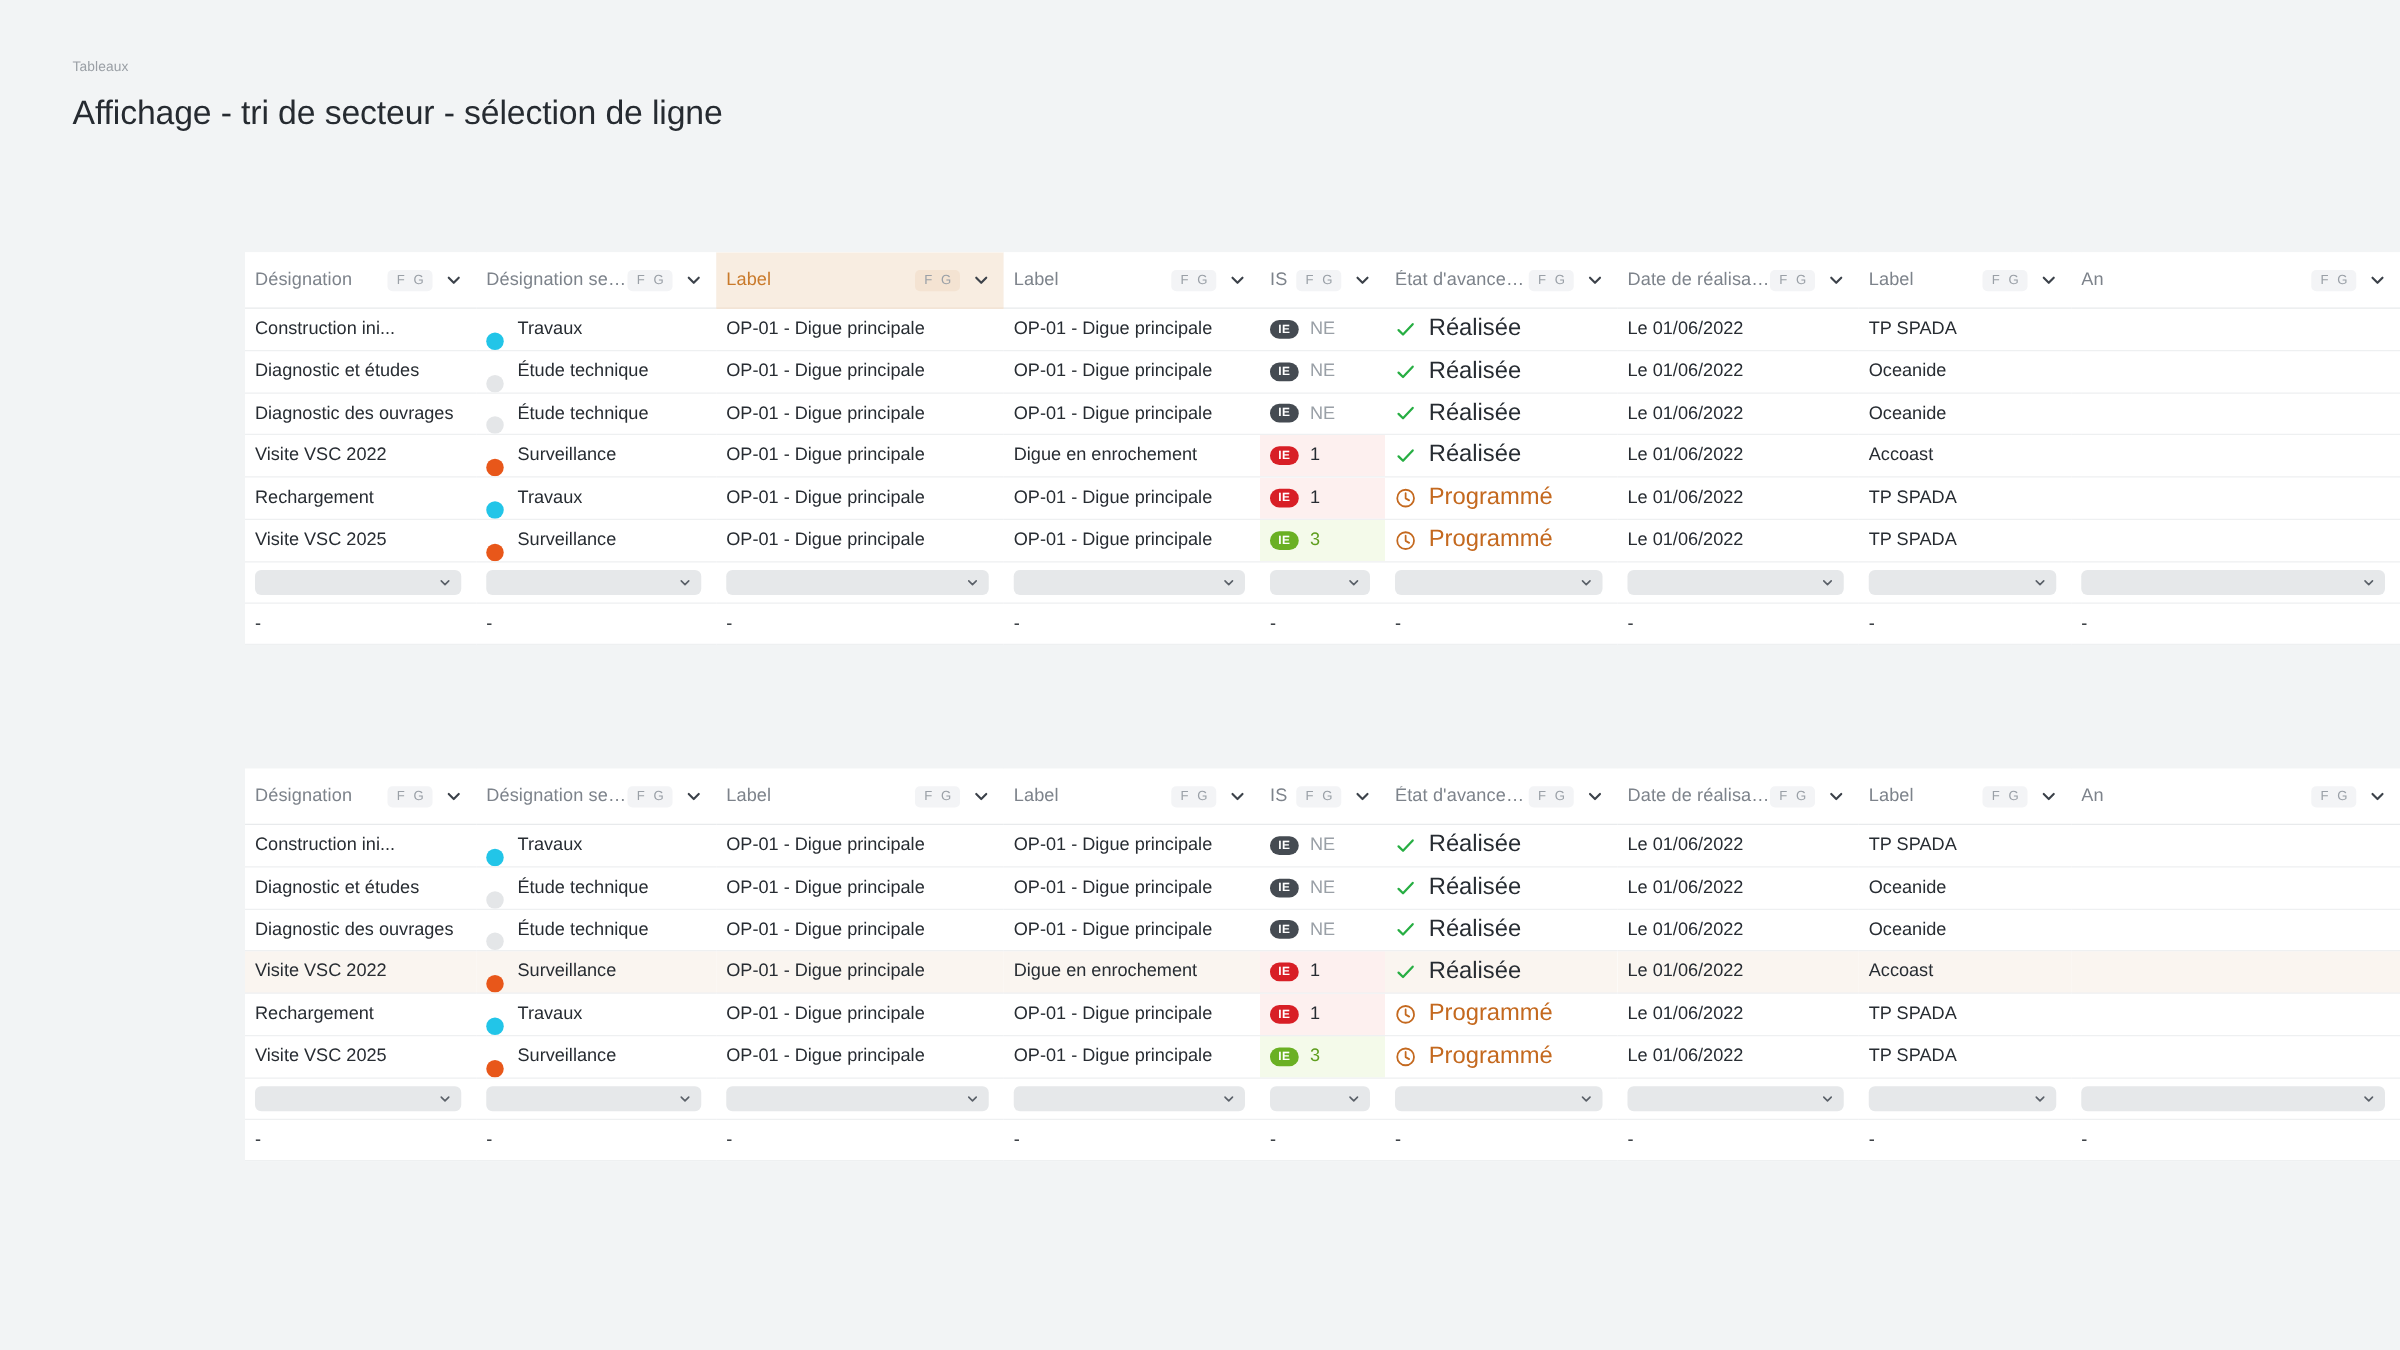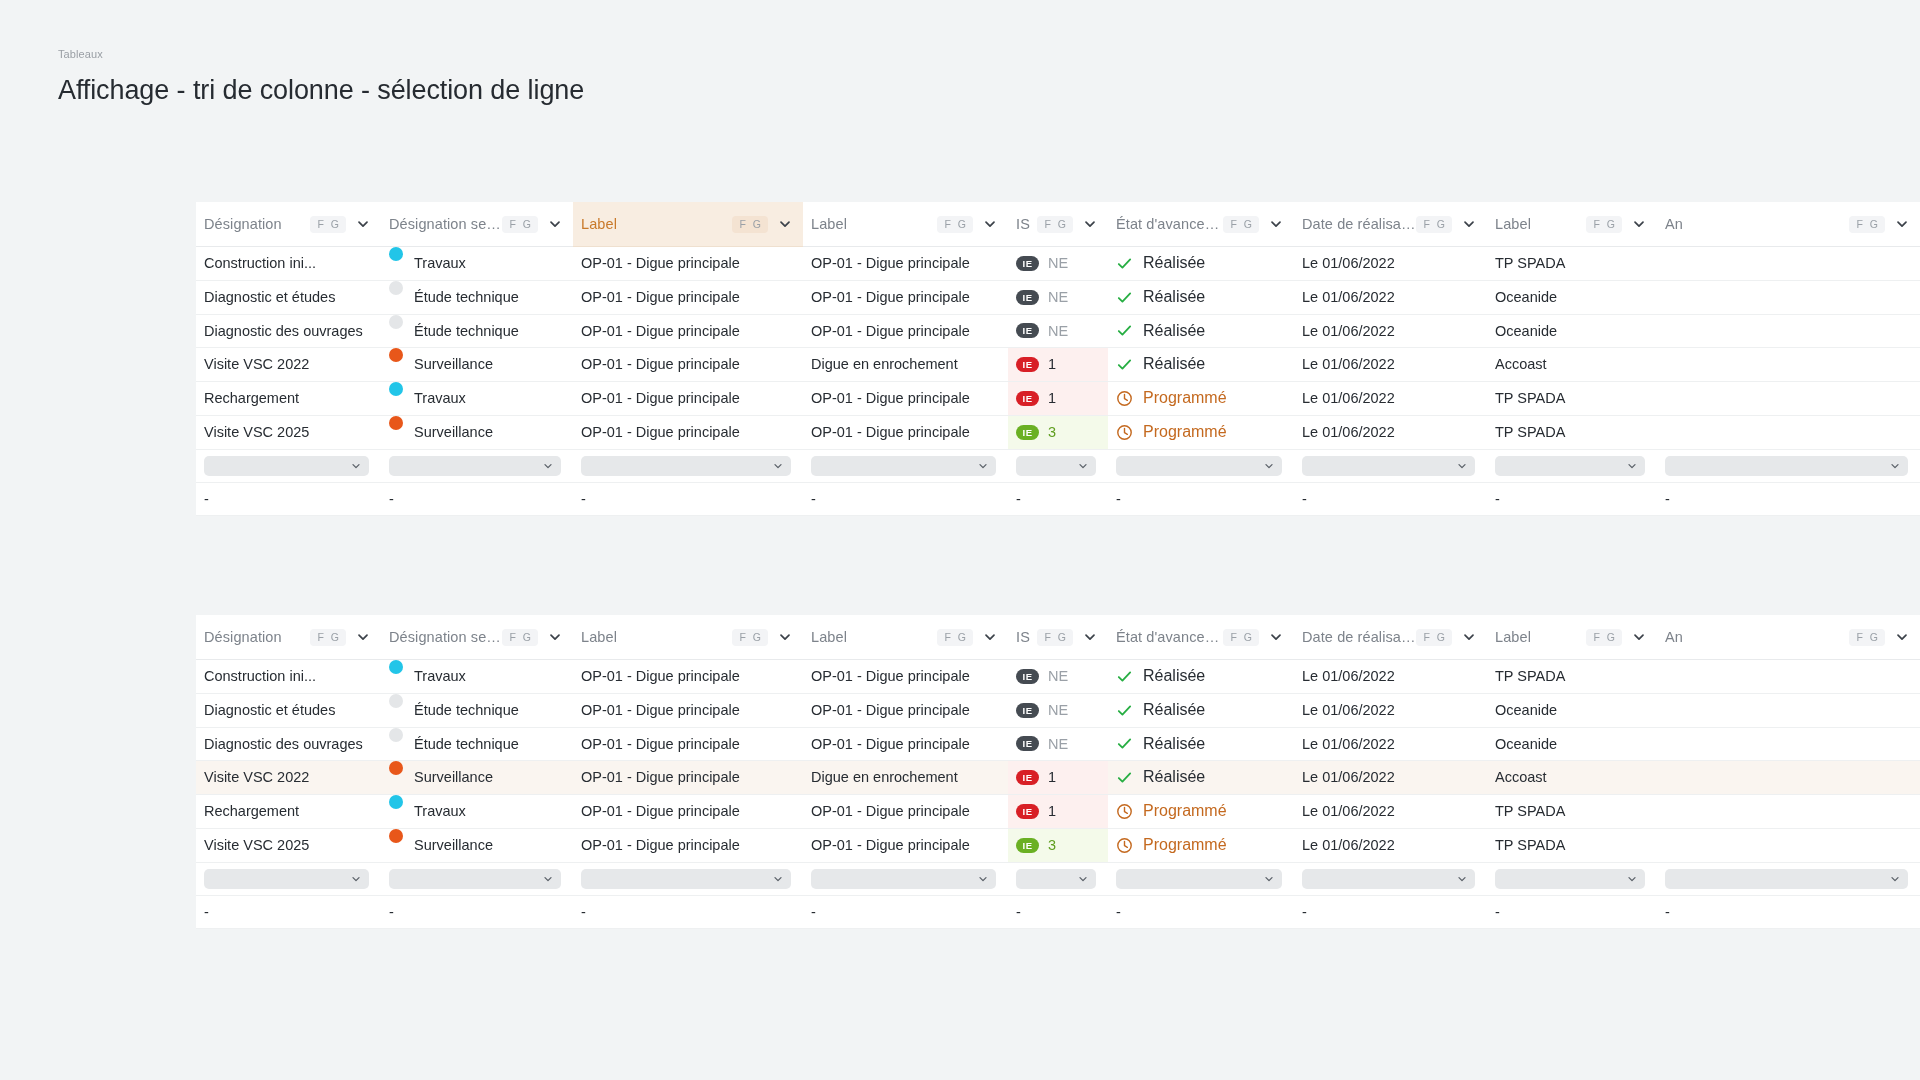--- a/index.html
+++ b/index.html
@@ -59,41 +59,41 @@
   
   .tbl tbody tr { height: 32.8px; }
   .tbl tbody td {
     padding: 0 0 0 8px; font-size: 14.5px; color: #272c32;
     border-bottom: 1px solid #eef0f1; vertical-align: middle;
     white-space: nowrap; overflow: hidden; text-overflow: ellipsis;
     background: #ffffff; line-height: 32.8px;
   }
   tr.row-selected td { background: #faf5f0; }
 
-  .cell-flex { display: flex; align-items: flex-start; gap: 11px; }
+  .cell-flex { display: flex; align-items: flex-end; gap: 11px; }
 
   .dot { width: 14px; height: 14px; border-radius: 50%; flex: none; display: block; }
 
   
   td.is-cell { padding-left: 10px; }
   .is-flex { display: flex; align-items: center; gap: 9px; }
   .pill {
     display: inline-flex; align-items: center; justify-content: center;
     min-width: 23px; height: 15px; border-radius: 8px; padding: 0 5px;
     font-size: 9.5px; color: #ffffff; letter-spacing: .4px; font-weight: 700;
     flex: none; line-height: 15px;
   }
   .is-val { font-size: 14.5px; }
   td.is-tint-red { background: #fdf0ef !important; }
   td.is-tint-green { background: #f4faea !important; }
 
   
   .etat-flex { display: flex; align-items: center; gap: 10px; }
   .etat-flex .ic { width: 17px; height: 17px; flex: none; display: block; }
-  .etat-txt { font-size: 16px; }
+  .etat-txt { font-size: 19px; }
 
   
   .filter-row td {
     background: #ffffff; border-bottom: none; padding: 0 0 0 8px; height: 32px;
   }
   .sel {
     height: 20px; background: #e6e8ea; border-radius: 5px;
     display: flex; align-items: center; justify-content: flex-end;
     padding-right: 7px; margin-right: 12px;
   }
@@ -106,21 +106,21 @@
     color: #b4b9be; font-size: 14px; padding-left: 10px; line-height: 44px;
   }
 </style>
 </head>
 <body>
 
 <div class="page">
 
   <div class="page-head">
     <div class="breadcrumb">Tableaux</div>
-    <div class="page-title">Affichage - tri de colonne - sélection de ligne</div>
+    <div class="page-title">Affichage - tri de secteur - sélection de ligne</div>
   </div>
 
   <div class="table-wrap t1">
     <table class="tbl">
       <colgroup>
           <col style="width: 185px;">
           <col style="width: 192px;">
           <col style="width: 230px;">
           <col style="width: 205px;">
           <col style="width: 100px;">

